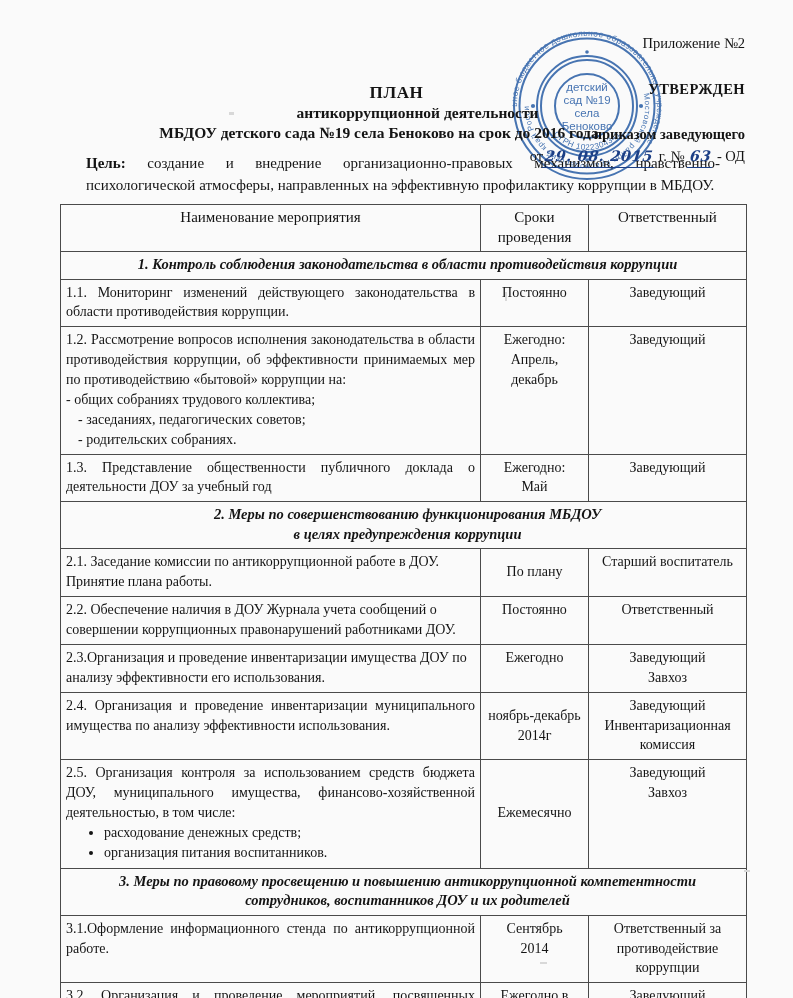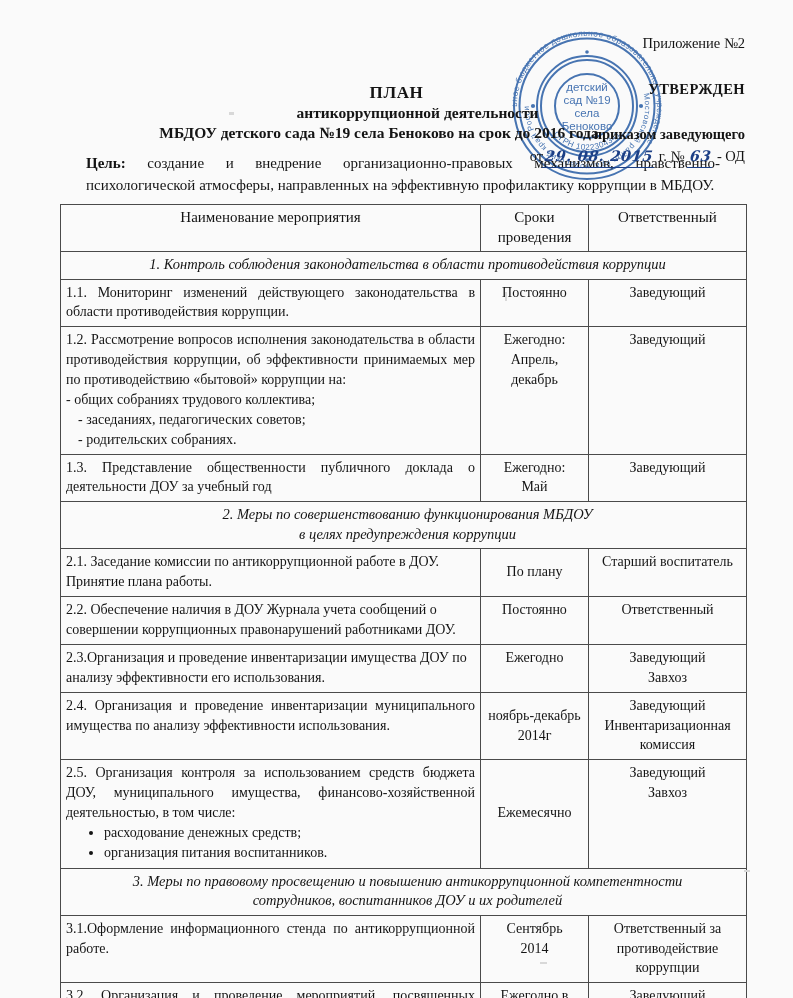--- a/index.html
+++ b/index.html
@@ -140,21 +140,21 @@
     text-align: center;
     font-weight: normal;
     font-size: 15px;
     vertical-align: top;
     padding-top: 4px;
     padding-bottom: 4px;
     line-height: 1.3;
   }
   tr.section td {
     text-align: center;
-    font-weight: normal;
+    font-weight: bold;
     font-style: italic;
     font-size: 14.5px;
     line-height: 1.35;
     padding: 3px 6px 4px 14px;
   }
   td.name {
     text-align: justify;
     line-height: 1.42;
   }
   td.name.left { text-align: left; }

